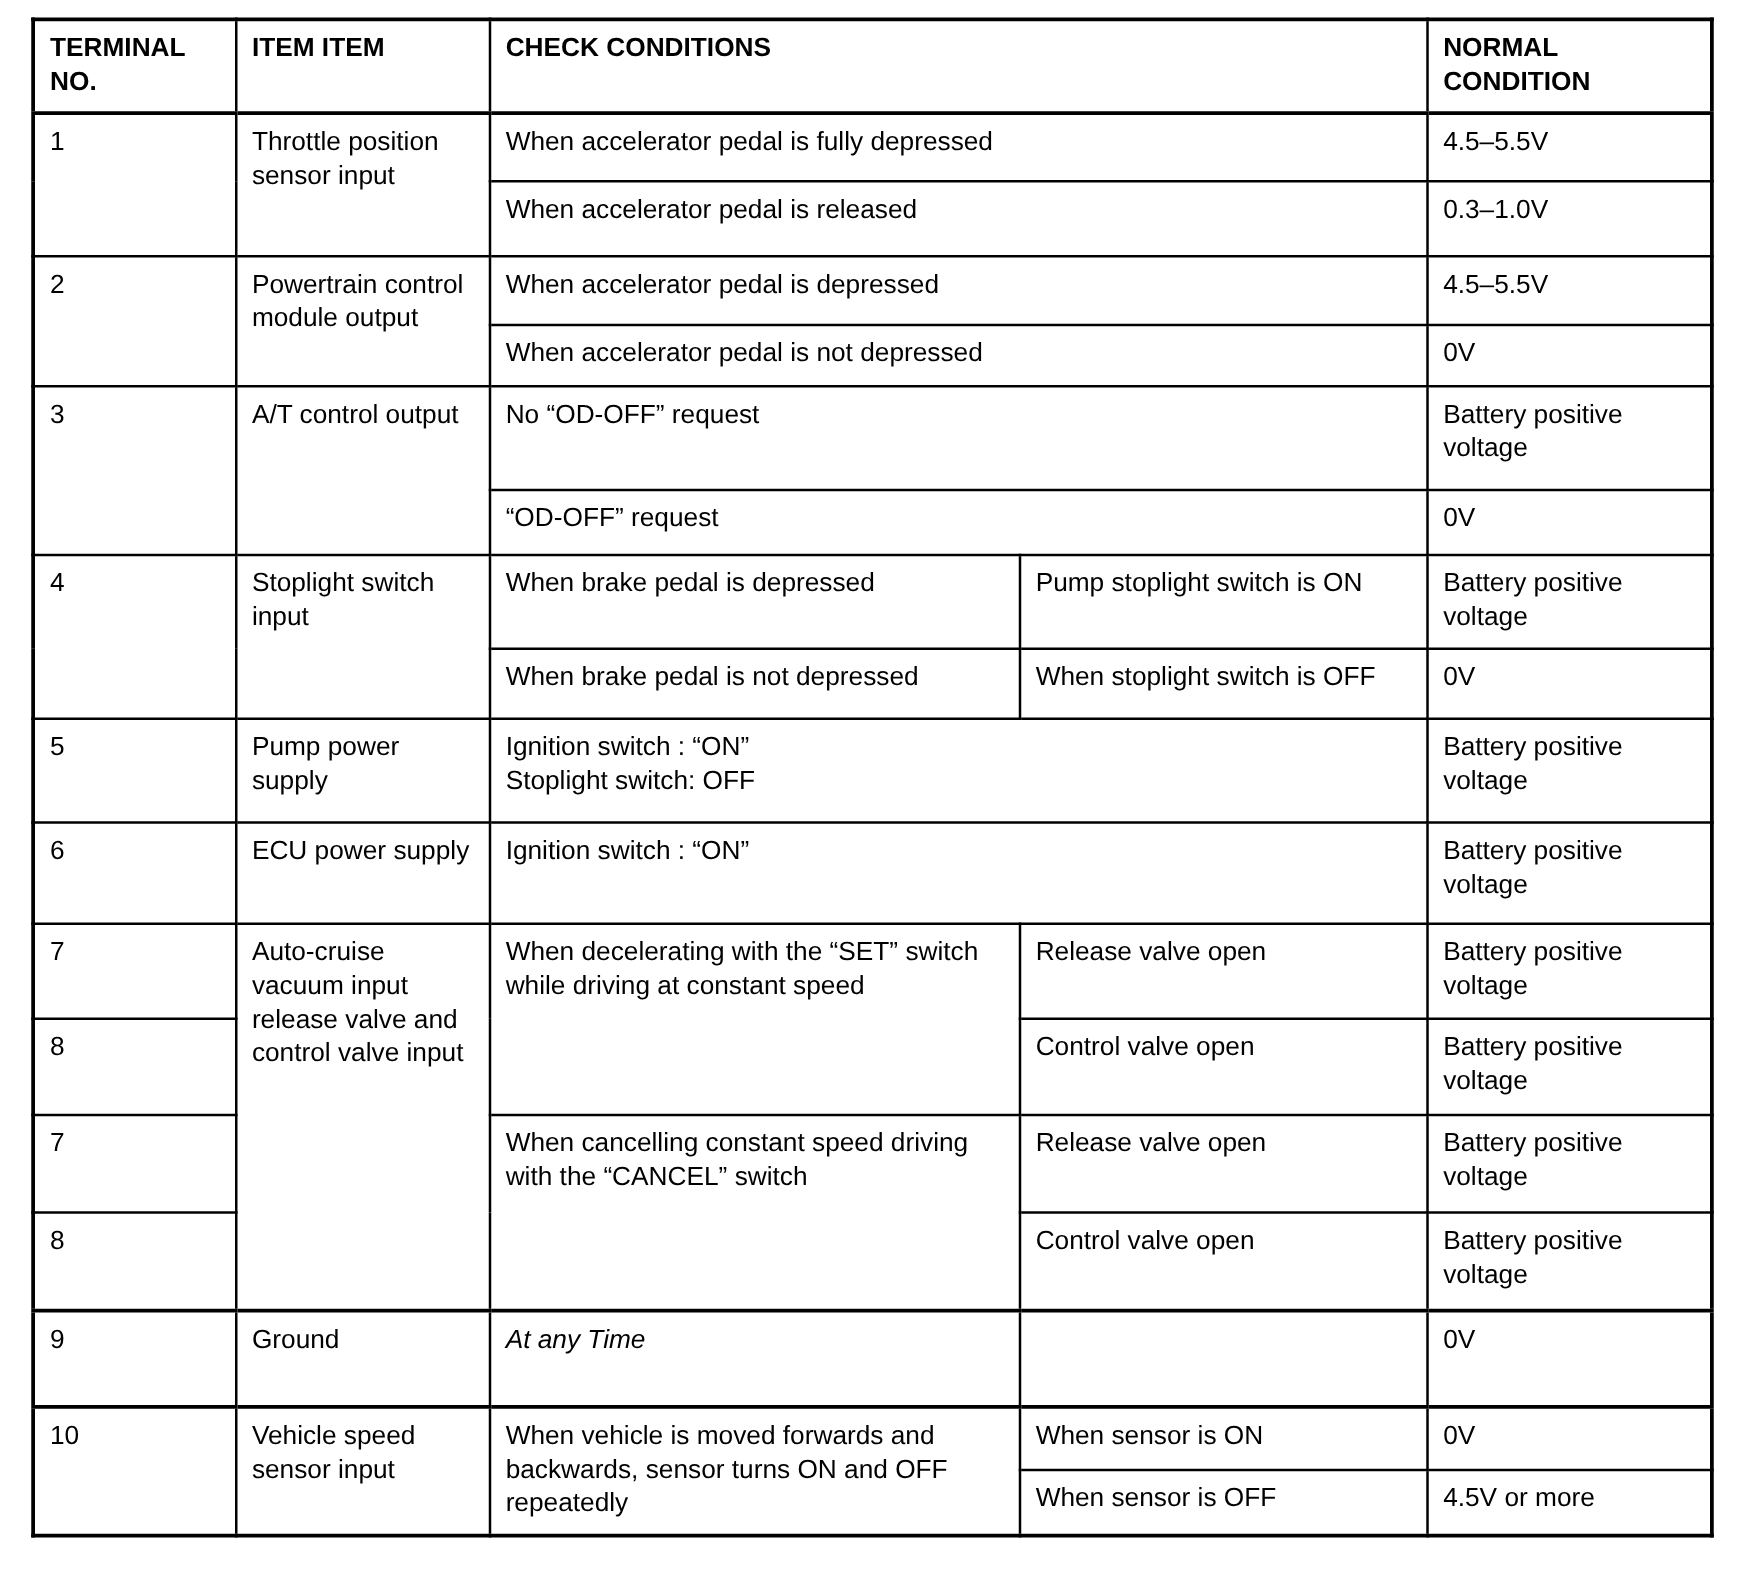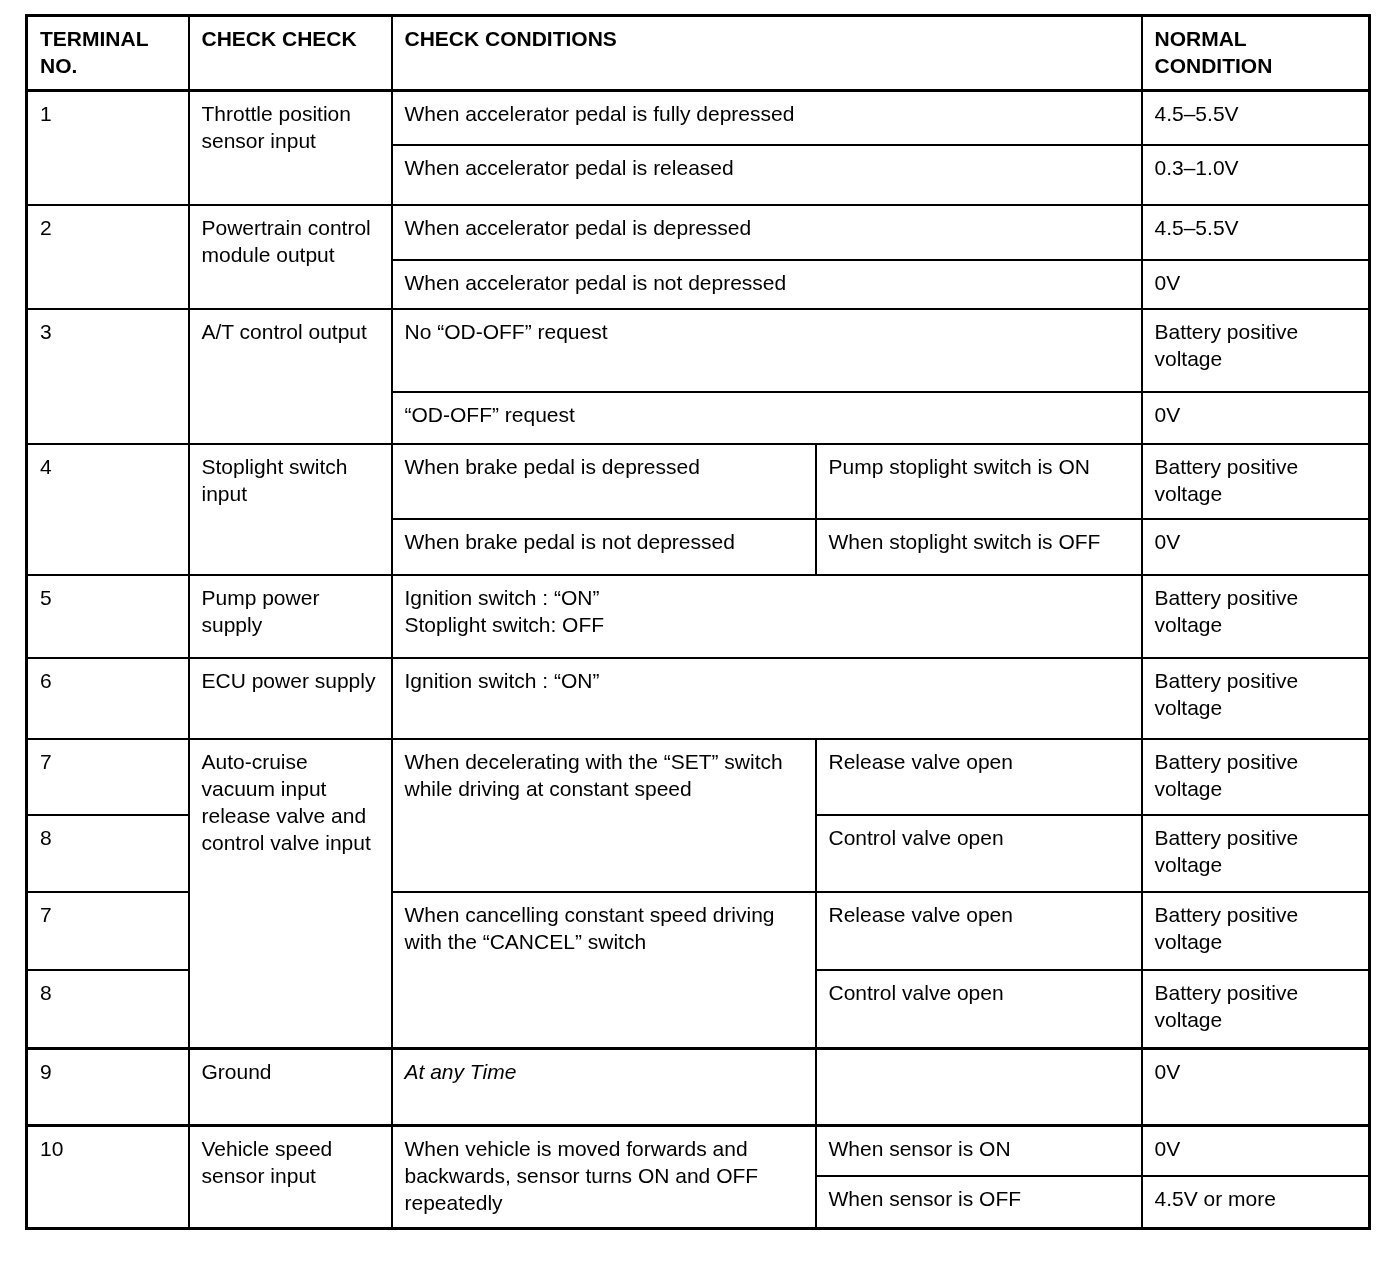--- a/index.html
+++ b/index.html
@@ -72,21 +72,21 @@
       <col style="width:203px">
       <col style="width:424px">
       <col style="width:326px">
       <col style="width:228px">
     </colgroup>
 
     <tbody>
         <tr style="height:74px">
       <th>TERMINAL
 NO.</th>
-      <th>CHECK CHECK</th>
+      <th>ITEM ITEM</th>
       <th colspan="2">CHECK CONDITIONS</th>
       <th>NORMAL
 CONDITION</th>
     </tr>
 
     <tr style="height:55px">
       <td class="num" rowspan="2">1</td>
       <td rowspan="2">Throttle position sensor input</td>
       <td colspan="2">When accelerator pedal is fully depressed</td>
       <td>4.5–5.5V</td>

